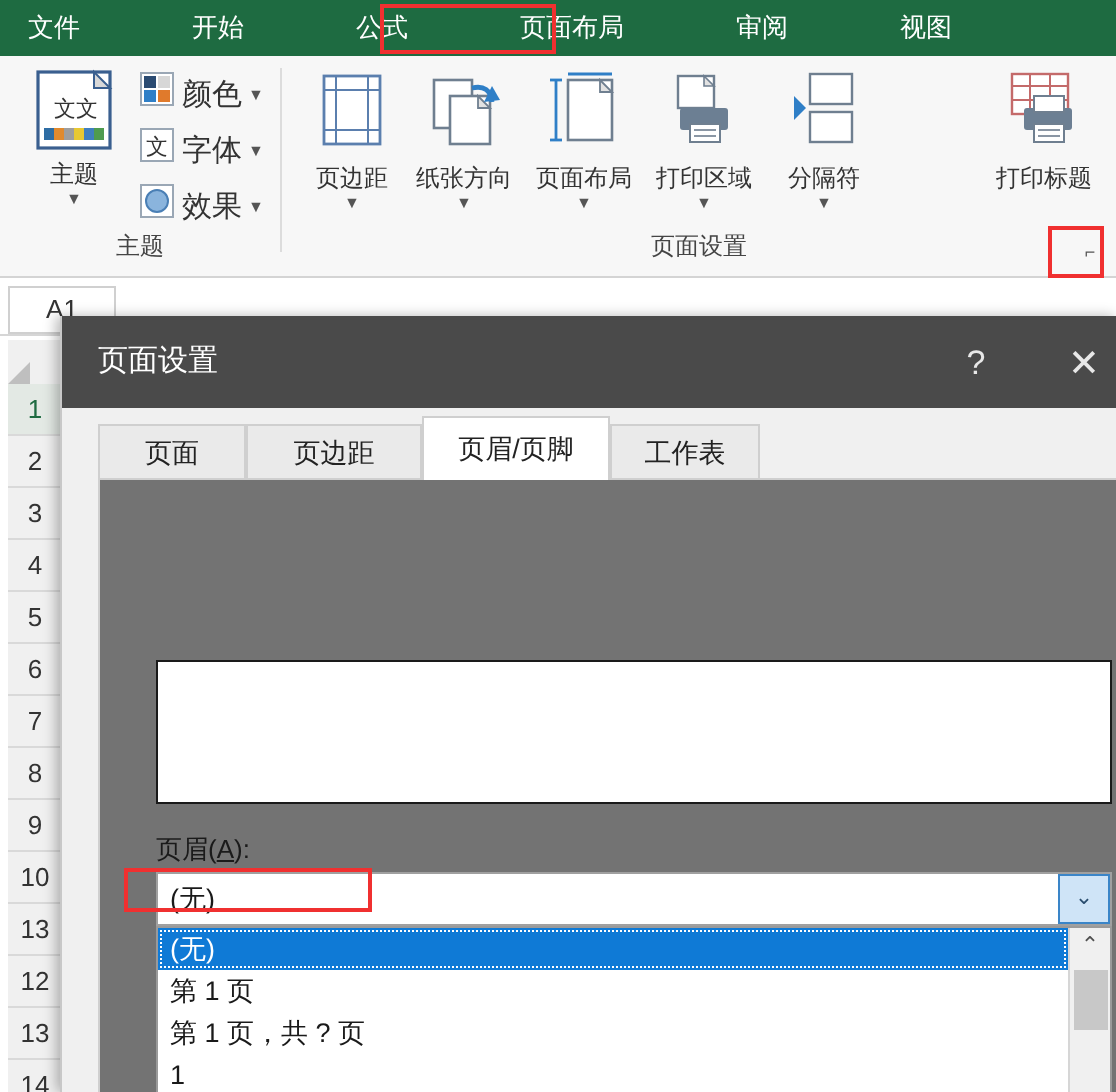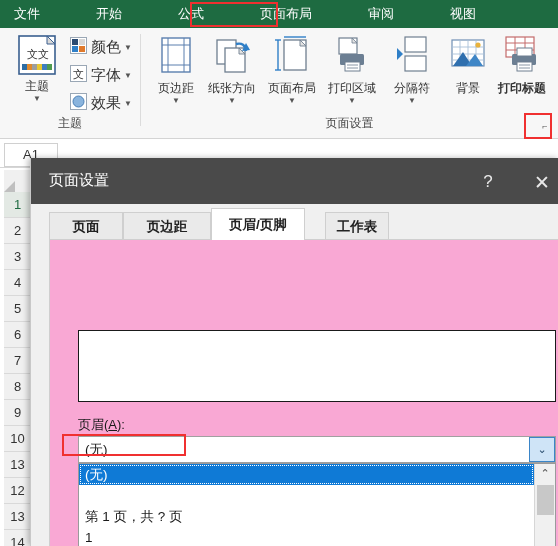--- a/index.html
+++ b/index.html
@@ -98,31 +98,30 @@
     font-family:"DejaVu Sans",sans-serif;
   }
   #tabstrip{
     position:absolute;left:18px;top:50px;width:510px;height:32px;
   }
   .dtab{
     position:absolute;top:4px;height:28px;background:#eaeaea;
     border:1px solid #cfcfcf;border-bottom:none;
     font-size:13.5px;color:#222;line-height:28px;text-align:center;
     box-sizing:border-box;
-    font-weight:bold;
   }
   .dtab.active{
     background:#ffffff;top:0px;height:32px;line-height:32px;
     border-color:#cfcfcf;z-index:3;
   }
   #tabline{
     position:absolute;left:18px;top:81px;width:510px;height:1px;background:#cfcfcf;
   }
   #dlg-panel{
-    position:absolute;left:18px;top:82px;width:510px;height:306px;background:#f9a8d4;
+    position:absolute;left:18px;top:82px;width:510px;height:306px;background:#737373;
     border-left:1px solid #cfcfcf;border-right:1px solid #cfcfcf;box-sizing:border-box;
   }
   #preview-box{
     position:absolute;left:28px;top:90px;width:478px;height:72px;
     background:#ffffff;border:1px solid #1a1a1a;box-sizing:border-box;
   }
   #hdr-label{
     position:absolute;left:28px;top:176px;font-size:13px;color:#1a1a1a;
   }
   #hdr-label u{text-decoration:underline;}
@@ -307,39 +306,22 @@
         <svg width="44" height="44" viewBox="0 0 44 44">
           <rect x="15" y="3" width="21" height="15" fill="#fff" stroke="#6f7f90" stroke-width="1.2"></rect>
           <rect x="15" y="22" width="21" height="15" fill="#fff" stroke="#6f7f90" stroke-width="1.2"></rect>
           <polygon points="7,14 13,20 7,26" fill="#2f7fc7"></polygon>
         </svg>
       </span>
       <div class="lbl">分隔符</div>
       <div class="caret">▼</div>
     </div>
 
-    <div class="bigbtn" style="left:300px;top:6px;">
-      <span>
-        <svg width="44" height="44" viewBox="0 0 44 44">
-          <rect x="6" y="6" width="32" height="26" fill="#fff" stroke="#6f8fb5" stroke-width="1.2"></rect>
-          <line x1="6" y1="13" x2="38" y2="13" stroke="#a8c0d8" stroke-width="0.9"></line>
-          <line x1="6" y1="20" x2="38" y2="20" stroke="#a8c0d8" stroke-width="0.9"></line>
-          <line x1="6" y1="26" x2="38" y2="26" stroke="#a8c0d8" stroke-width="0.9"></line>
-          <line x1="14" y1="6" x2="14" y2="32" stroke="#a8c0d8" stroke-width="0.9"></line>
-          <line x1="22" y1="6" x2="22" y2="32" stroke="#a8c0d8" stroke-width="0.9"></line>
-          <line x1="30" y1="6" x2="30" y2="32" stroke="#a8c0d8" stroke-width="0.9"></line>
-          <circle cx="32" cy="11" r="2.6" fill="#e8b23c"></circle>
-          <polygon points="7,32 17,18 26,32" fill="#2f6fae"></polygon>
-          <polygon points="20,32 29,20 37,32" fill="#3f86c6"></polygon>
-        </svg>
-      </span>
-      <div class="lbl">背景</div>
-    </div>
-
-    <div class="bigbtn" style="left:350px;top:6px;width:62px;font-weight:bold;">
+
+    <div class="bigbtn" style="left:350px;top:6px;width:62px;">
       <span>
         <svg width="44" height="44" viewBox="0 0 44 44">
           <rect x="6" y="3" width="28" height="20" fill="#fff" stroke="#c46a6a" stroke-width="1.2"></rect>
           <line x1="6" y1="9" x2="34" y2="9" stroke="#c46a6a" stroke-width="1"></line>
           <line x1="6" y1="16" x2="34" y2="16" stroke="#c46a6a" stroke-width="1"></line>
           <line x1="15" y1="3" x2="15" y2="23" stroke="#c46a6a" stroke-width="1"></line>
           <line x1="25" y1="3" x2="25" y2="23" stroke="#c46a6a" stroke-width="1"></line>
           <rect x="12" y="20" width="24" height="11" rx="1.5" fill="#6c7f93"></rect>
           <rect x="17" y="14" width="15" height="8" fill="#fff" stroke="#6f7f90" stroke-width="1"></rect>
           <rect x="17" y="28" width="15" height="9" fill="#fff" stroke="#6f7f90" stroke-width="1"></rect>
@@ -384,38 +366,39 @@
   <div id="dlg-title">
     <div id="dlg-title-text">页面设置</div>
     <div id="dlg-help">?</div>
     <div id="dlg-close">✕</div>
   </div>
 
   <div id="tabstrip">
     <div class="dtab" style="left:0px;width:74px;">页面</div>
     <div class="dtab" style="left:74px;width:88px;">页边距</div>
     <div class="dtab active" style="left:162px;width:94px;">页眉/页脚</div>
-    <div class="dtab" style="left:256px;width:64px;margin-left:20px;">工作表</div>
+    <div class="dtab" style="left:256px;width:75px;">工作表</div>
   </div>
   <div id="tabline"></div>
 
   <div id="dlg-panel">
     <div id="preview-box"></div>
 
     <div id="hdr-label">
       <span>页眉(</span><u>A</u><span>):</span>
     </div>
 
     <div id="combo">
       <div id="combo-value">(无)</div>
       <div id="combo-arrow">⌄</div>
     </div>
 
     <div id="droplist">
       <div class="dl-item sel" style="top:0px;">(无)</div>
+      <div class="dl-item" style="top:21px;">第 1 页</div>
       <div class="dl-item" style="top:42px;">第 1 页，共 ? 页</div>
       <div class="dl-item" style="top:63px;">1</div>
 
       <div id="dl-scroll">
         <div class="dl-arrow" style="top:0;">⌃</div>
         <div id="dl-thumb"></div>
 
       </div>
     </div>
 

